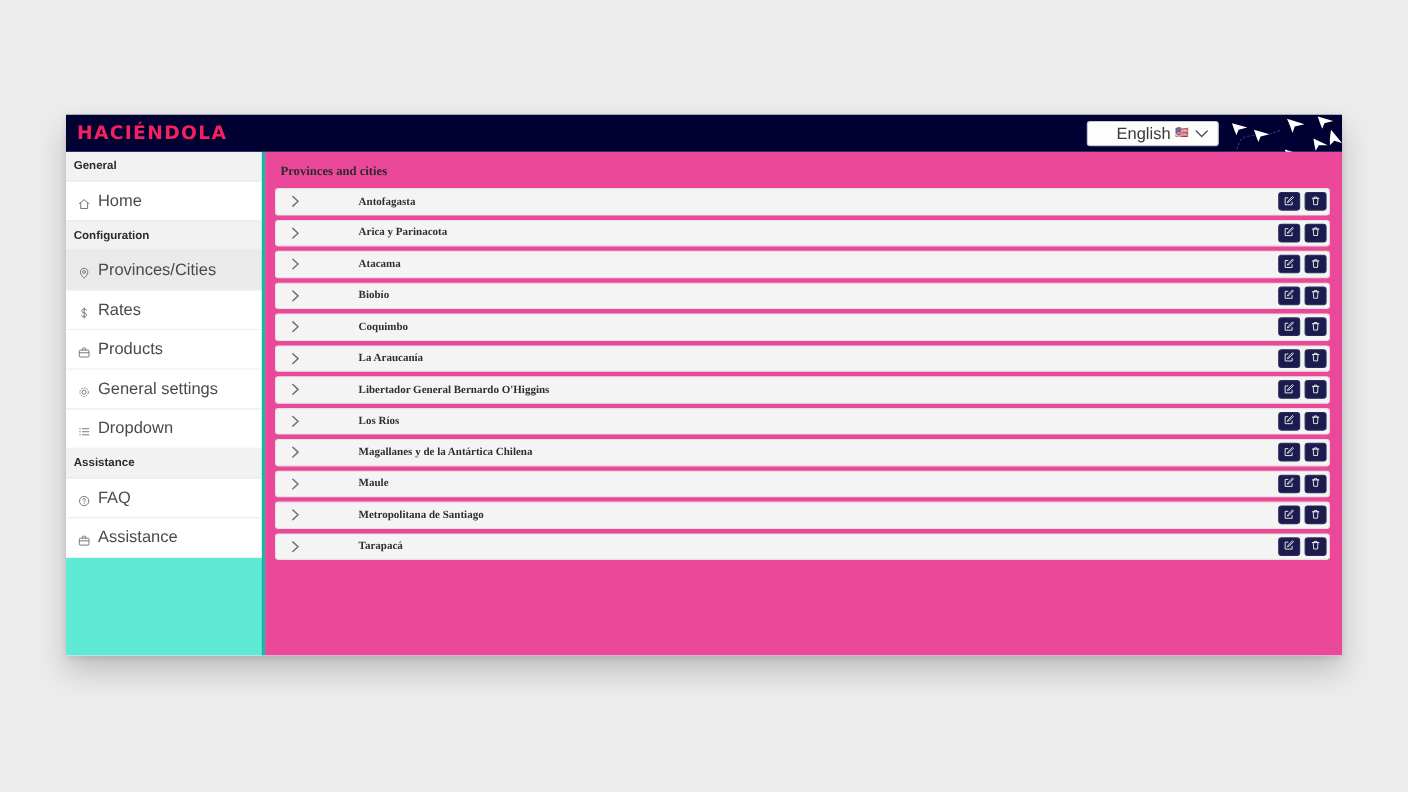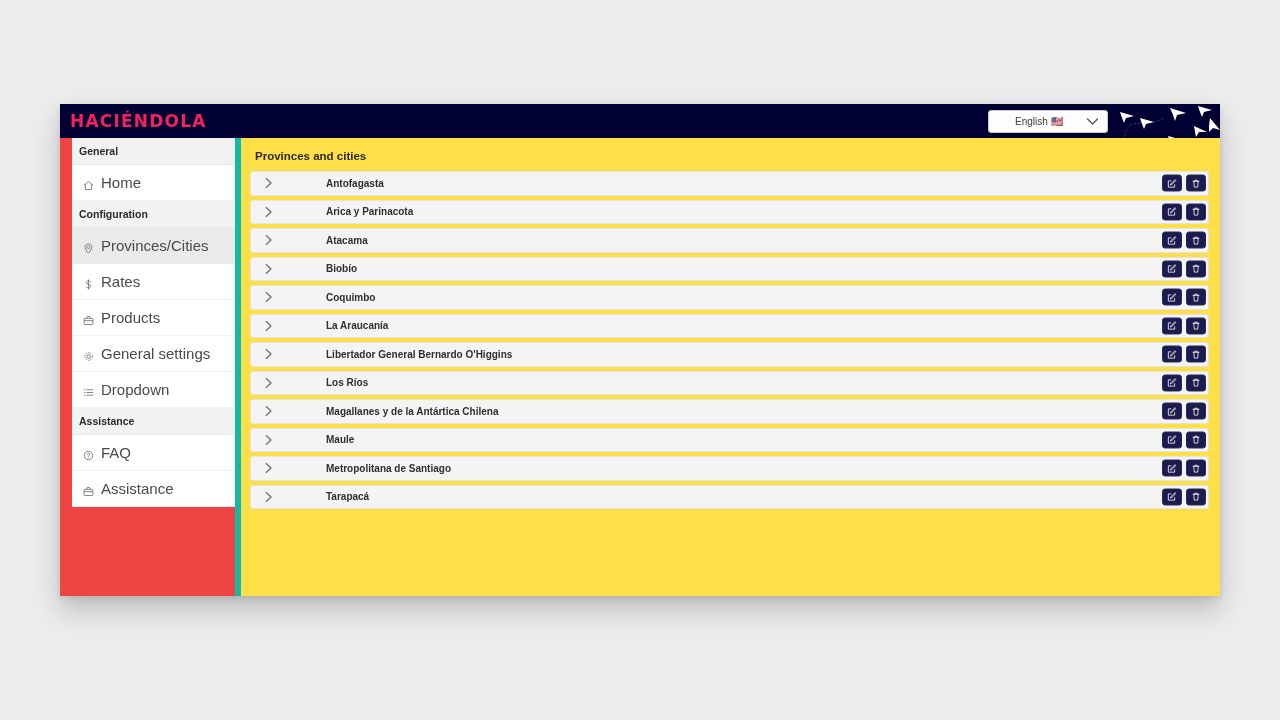--- a/index.html
+++ b/index.html
@@ -59,42 +59,41 @@
     height: 23px;
     background: #fdfdfd;
     border: 1px solid #c8c8cf;
     border-radius: 3px;
     display: flex;
     align-items: center;
     padding: 0 4px 0 8px;
     cursor: pointer;
   }
   .lang-label {
-    font-size: 10px;
+    font-size: 15px;
     color: #3a3a3a;
     white-space: nowrap;
     padding-left: 18px;
   }
   .lang-flag { font-size: 10px; margin-left: 4px; line-height: 1; }
   .lang-chev { margin-left: auto; margin-right: 4px; display: flex; }
 
   
   .planes { position: absolute; right: 0; top: 0; width: 110px; height: 40px; pointer-events: none; }
 
   
   .body-split { display: flex; height: 458px; }
 
   
   .sidebar {
     width: 181px;
-    background: #ef4444;
-    border-right: 6px solid #14b8a6;
+    background: #5eead4;
+    border-right: 3px solid #14b8a6;
     flex: 0 0 181px;
     overflow: hidden;
-    padding-left: 12px;
   }
   .side-section {
     background: #f2f2f2;
     padding: 7px 0 7px 7px;
     font-size: 10.5px;
     font-weight: bold;
     color: #2b2b2b;
     border-bottom: 1px solid #e8e8e8;
   }
   .side-item {
@@ -107,23 +106,24 @@
     border-bottom: 1px solid #efefef;
     cursor: pointer;
     background: #ffffff;
   }
   .side-item.active { background: #eaeaea; }
   .side-ico { width: 11px; height: 11px; display: flex; align-items: center; justify-content: center; flex: 0 0 11px; }
 
   
   .main {
     flex: 1;
-    background: #fde047;
+    background: #ec4899;
     padding: 12px 11px 0 9px;
     overflow: hidden;
+    font-family: Liberation Serif, serif;
   }
   .page-title {
     font-size: 11.5px;
     font-weight: bold;
     color: #2b2b2b;
     margin: 0 0 9px 5px;
   }
 
   .row {
     position: relative;

